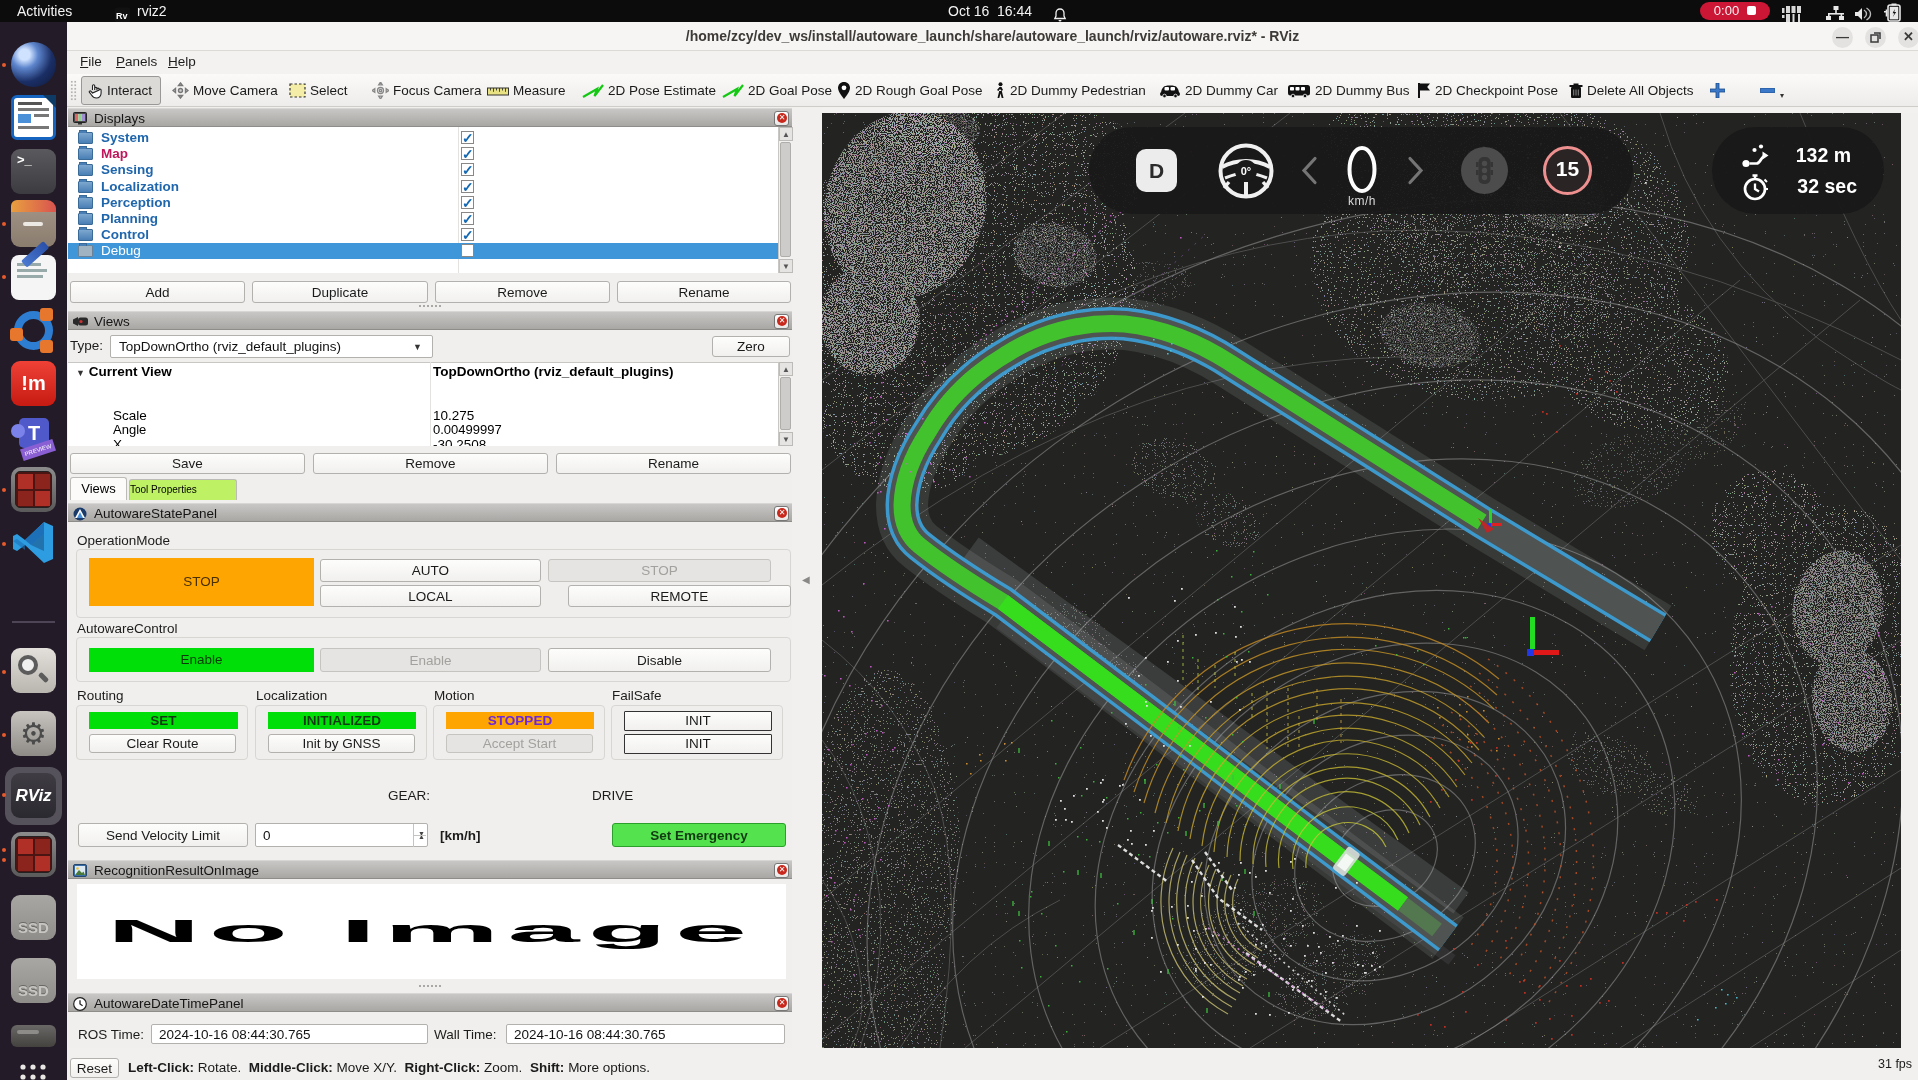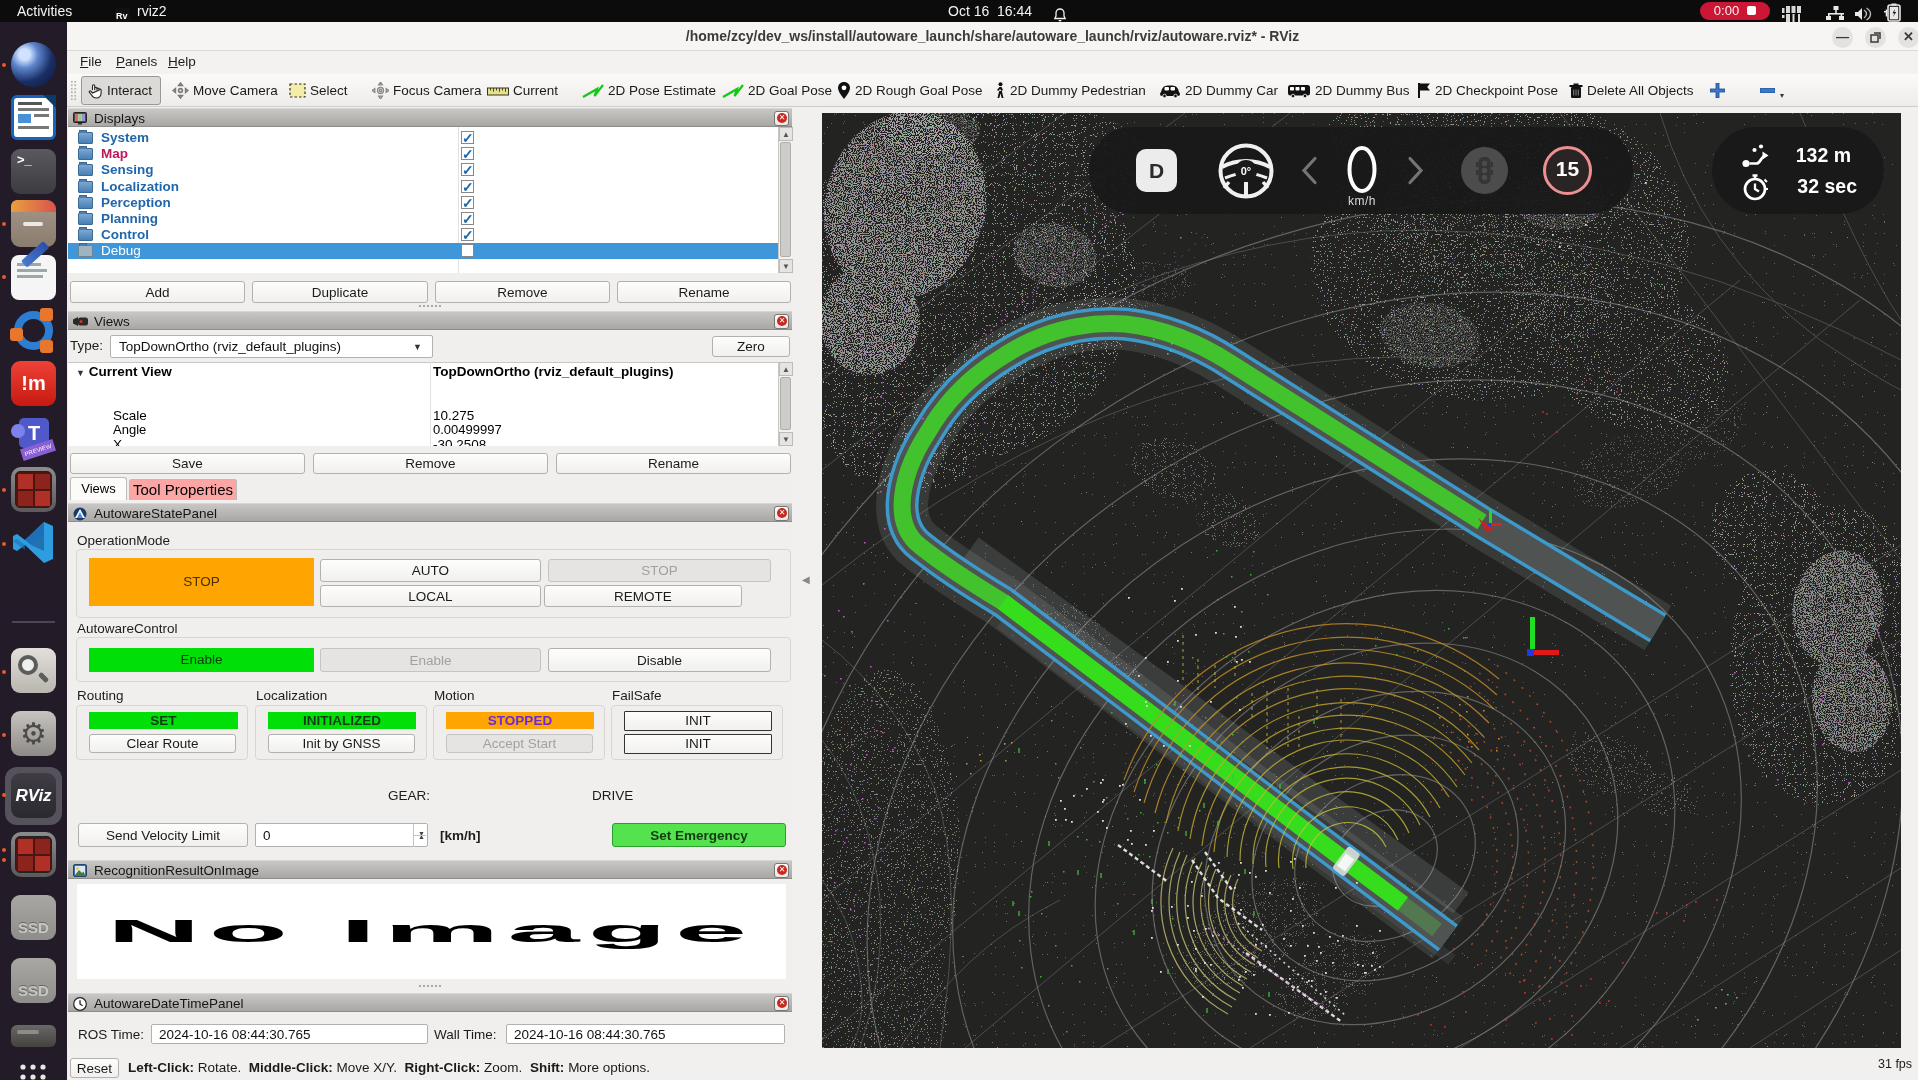--- a/index.html
+++ b/index.html
@@ -243,21 +243,21 @@
             <circle cx="8.5" cy="8.5" r="1.2"></circle>
           </g>
         </svg>
         <span>Focus Camera</span>
       </div>
  <div class="tbt" style="left:420px">
         <svg width="22" height="10" viewBox="0 0 22 10">
           <rect x="0.5" y="2" width="21" height="7" fill="#e8e284" stroke="#333" stroke-width="1"></rect>
           <path d="M3.5 2v2.5M6.5 2v3.8M9.5 2v2.5M12.5 2v3.8M15.5 2v2.5M18.5 2v3.8" stroke="#333" stroke-width="0.9"></path>
         </svg>
-        <span>Current</span>
+        <span>Measure</span>
       </div>
  <div class="tbt" style="left:515px">
         <svg width="22" height="14" viewBox="0 0 22 14">
           <path d="M1 13L15 5l-2.5 7L21 1" stroke="#14c814" stroke-width="2.2" fill="none"></path>
         </svg>
         <span>2D Pose Estimate</span>
       </div>
  <div class="tbt" style="left:655px">
         <svg width="22" height="14" viewBox="0 0 22 14">
           <path d="M1 13L15 5l-2.5 7L21 1" stroke="#14c814" stroke-width="2.2" fill="none"></path>
@@ -423,38 +423,38 @@
  <div class="abs" style="top:330px;left:45px;font-size:13.5px;width:680px;height:9px;overflow:hidden">X<span style="position:absolute;left:320px">-30.2508</span></div>
  <div class="sb" style="left:710px;top:255px;height:84px">
         <span class="sba" style="top:0">▲</span>
         <span class="sba" style="bottom:0">▼</span>
         <span class="sbt" style="top:15px;height:53px"></span>
       </div>
  <span class="btn" style="left:2px;top:346px;width:235px;height:21px;line-height:20px">Save</span>
  <span class="btn" style="left:245px;top:346px;width:235px;height:21px;line-height:20px">Remove</span>
  <span class="btn" style="left:488px;top:346px;width:235px;height:21px;line-height:20px">Rename</span>
  <div class="abs" style="left:2px;top:370px;width:57px;height:23px;background:#fcfbfa;border:1px solid #bdbbb8;border-bottom:none;border-radius:3px 3px 0 0;text-align:center;font-size:13px;line-height:22px">Views</div>
- <div class="abs" style="left:61px;top:372px;width:108px;height:21px;background:#fca5a5;border:1px solid #bdbbb8;border-bottom:none;border-radius:3px 3px 0 0;text-align:center;font-size:15px;line-height:20px">Tool Properties</div>
+ <div class="abs" style="left:61px;top:372px;width:108px;height:21px;background:#bef264;border:1px solid #bdbbb8;border-bottom:none;border-radius:3px 3px 0 0;font-size:10px;line-height:20px">Tool Properties</div>
 
  <div class="phead" style="top:396px">
   <svg style="position:absolute;left:5px;top:3px" width="14" height="14" viewBox="0 0 14 14">
           <circle cx="7" cy="7" r="6.5" fill="#1a3a6a"></circle>
           <path d="M7 2 12 11H2z" fill="#fff"></path>
           <path d="M7 5 10 11H4z" fill="#4a90d9"></path>
         </svg>
   <span class="ttl">AutowareStatePanel</span>
         <span class="pclose"></span>
       </div>
  <span class="glabel" style="left:9px;top:426px">OperationMode</span>
  <div class="grp" style="left:8px;top:442px;width:715px;height:69px"></div>
  <div class="badge" style="left:21px;top:451px;width:225px;height:48px;background:#ffa502;line-height:48px;color:#4a3000">STOP</div>
  <span class="btn" style="left:252px;top:452px;width:221px;height:23px;line-height:22px">AUTO</span>
  <span class="btn dis" style="left:480px;top:452px;width:223px;height:23px;line-height:22px">STOP</span>
  <span class="btn" style="left:252px;top:478px;width:221px;height:22px;line-height:21px">LOCAL</span>
- <span class="btn" style="left:476px;top:478px;width:198px;height:22px;line-height:21px">REMOTE</span>
+ <span class="btn" style="left:500px;top:478px;width:223px;height:22px;line-height:21px">REMOTE</span>
  <span class="glabel" style="left:9px;top:514px">AutowareControl</span>
  <div class="grp" style="left:8px;top:530px;width:715px;height:45px"></div>
  <div class="badge" style="left:21px;top:541px;width:225px;height:24px;background:#00e008;line-height:24px;color:#0a3a0a">Enable</div>
  <span class="btn dis" style="left:252px;top:541px;width:221px;height:24px;line-height:23px">Enable</span>
  <span class="btn" style="left:480px;top:541px;width:223px;height:24px;line-height:23px">Disable</span>
  <span class="glabel" style="left:9px;top:581px">Routing</span>
  <div class="grp" style="left:8px;top:598px;width:172px;height:55px"></div>
  <div class="badge" style="left:21px;top:605px;width:149px;height:17px;background:#00e008;line-height:17px;font-weight:bold;color:#123a12">SET</div>
  <span class="btn" style="left:21px;top:627px;width:147px;height:19px;line-height:18px">Clear Route</span>
  <span class="glabel" style="left:188px;top:581px">Localization</span>

